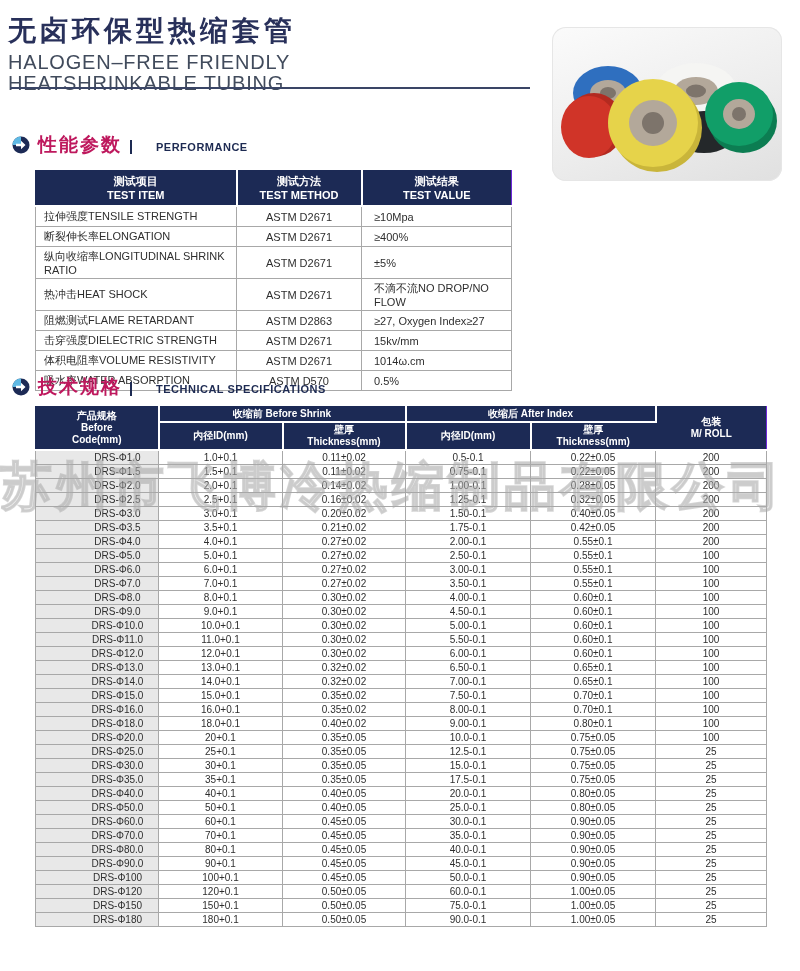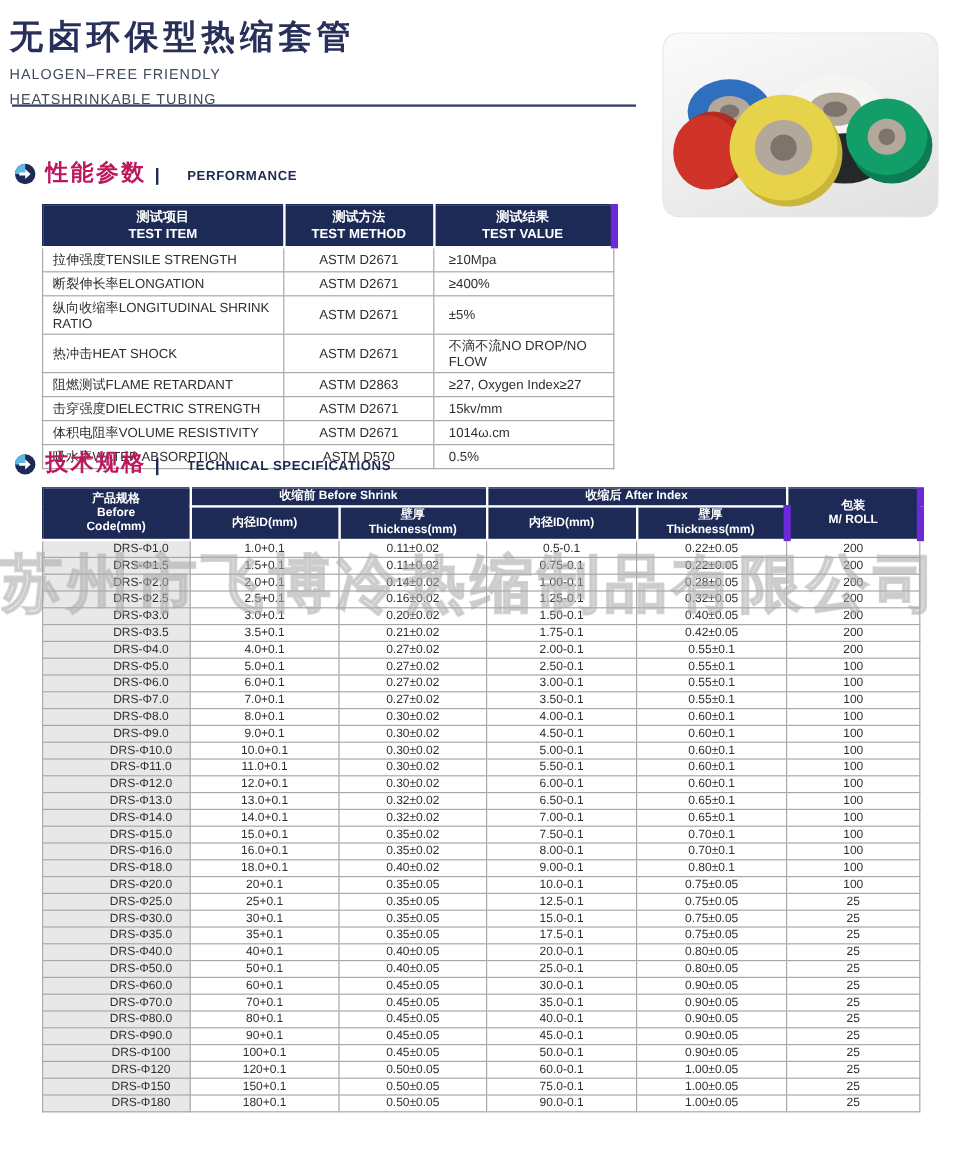--- a/index.html
+++ b/index.html
@@ -12,21 +12,21 @@
     overflow: hidden;
   }
 
   
   .title-block { position: absolute; left: 8px; top: 14px; }
   .title-cn {
     font-size: 28px; font-weight: bold; color: #28305a;
     letter-spacing: 4px; line-height: 34px;
   }
   .title-en {
-    margin-top: 4px; font-size: 12px; font-weight: 500; color: #414b5c;
+    margin-top: 4px; font-size: 20px; font-weight: 500; color: #414b5c;
     letter-spacing: 0.8px; line-height: 21px;
   }
   .title-rule {
     position: absolute; left: 10px; top: 87px; width: 520px; height: 0;
     border-top: 2px solid #3a4566;
   }
 
   
   .photo {
     position: absolute; left: 552px; top: 27px; width: 230px; height: 154px;
@@ -53,21 +53,21 @@
   }
 
   
   table { border-collapse: collapse; table-layout: fixed; }
   th, td { border: 1px solid #a8a8a8; }
   thead th {
     background: #1c2a55; color: #ffffff; font-weight: bold;
     border: 1px solid #1c2a55; border-right: 2px solid #ffffff;
     border-bottom: 2px solid #ffffff;
   }
-  thead tr th:last-child { border-right: 6px solid #6d28d9; }
+  thead tr th:last-child { border-right: 1px solid #6d28d9; }
 
   
   .perf-table { position: absolute; left: 35px; top: 170px; width: 476px; }
   .perf-table th { font-size: 11px; padding: 3px 2px; line-height: 14px; }
   .perf-table td { font-size: 11px; padding: 2px 8px; height: 17px; color: #2e2e2e; background: #fff; }
   .perf-table td:nth-child(1) { text-align: left; }
   .perf-table td:nth-child(2) { text-align: center; }
   .perf-table td:nth-child(3) { text-align: left; padding-left: 12px; }
 
   

